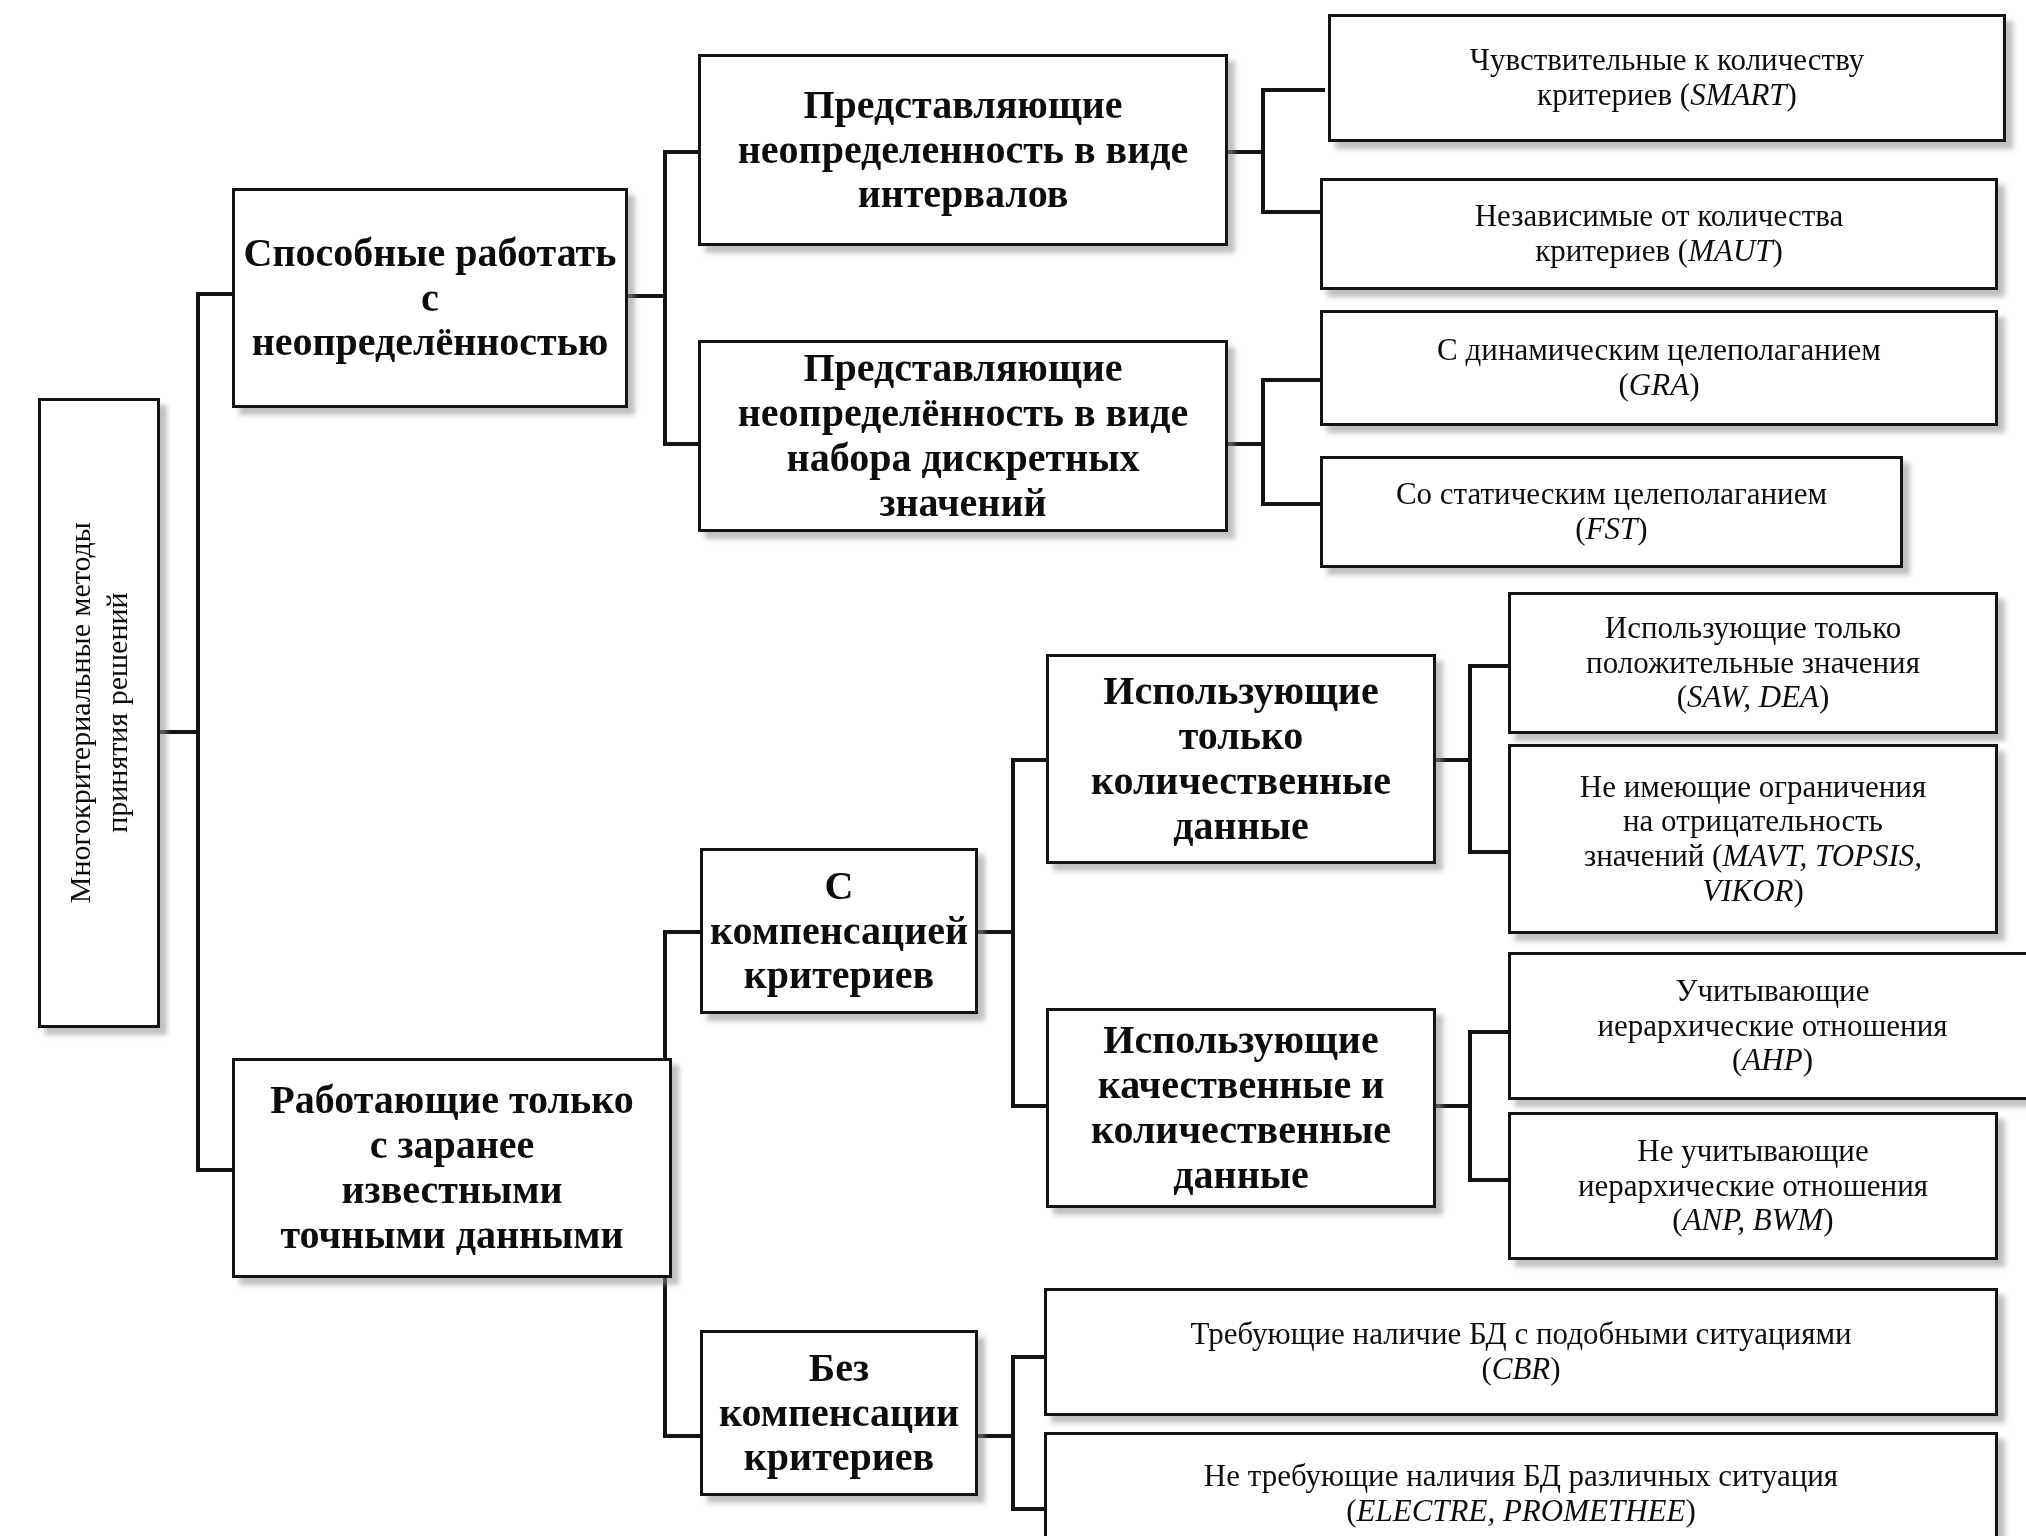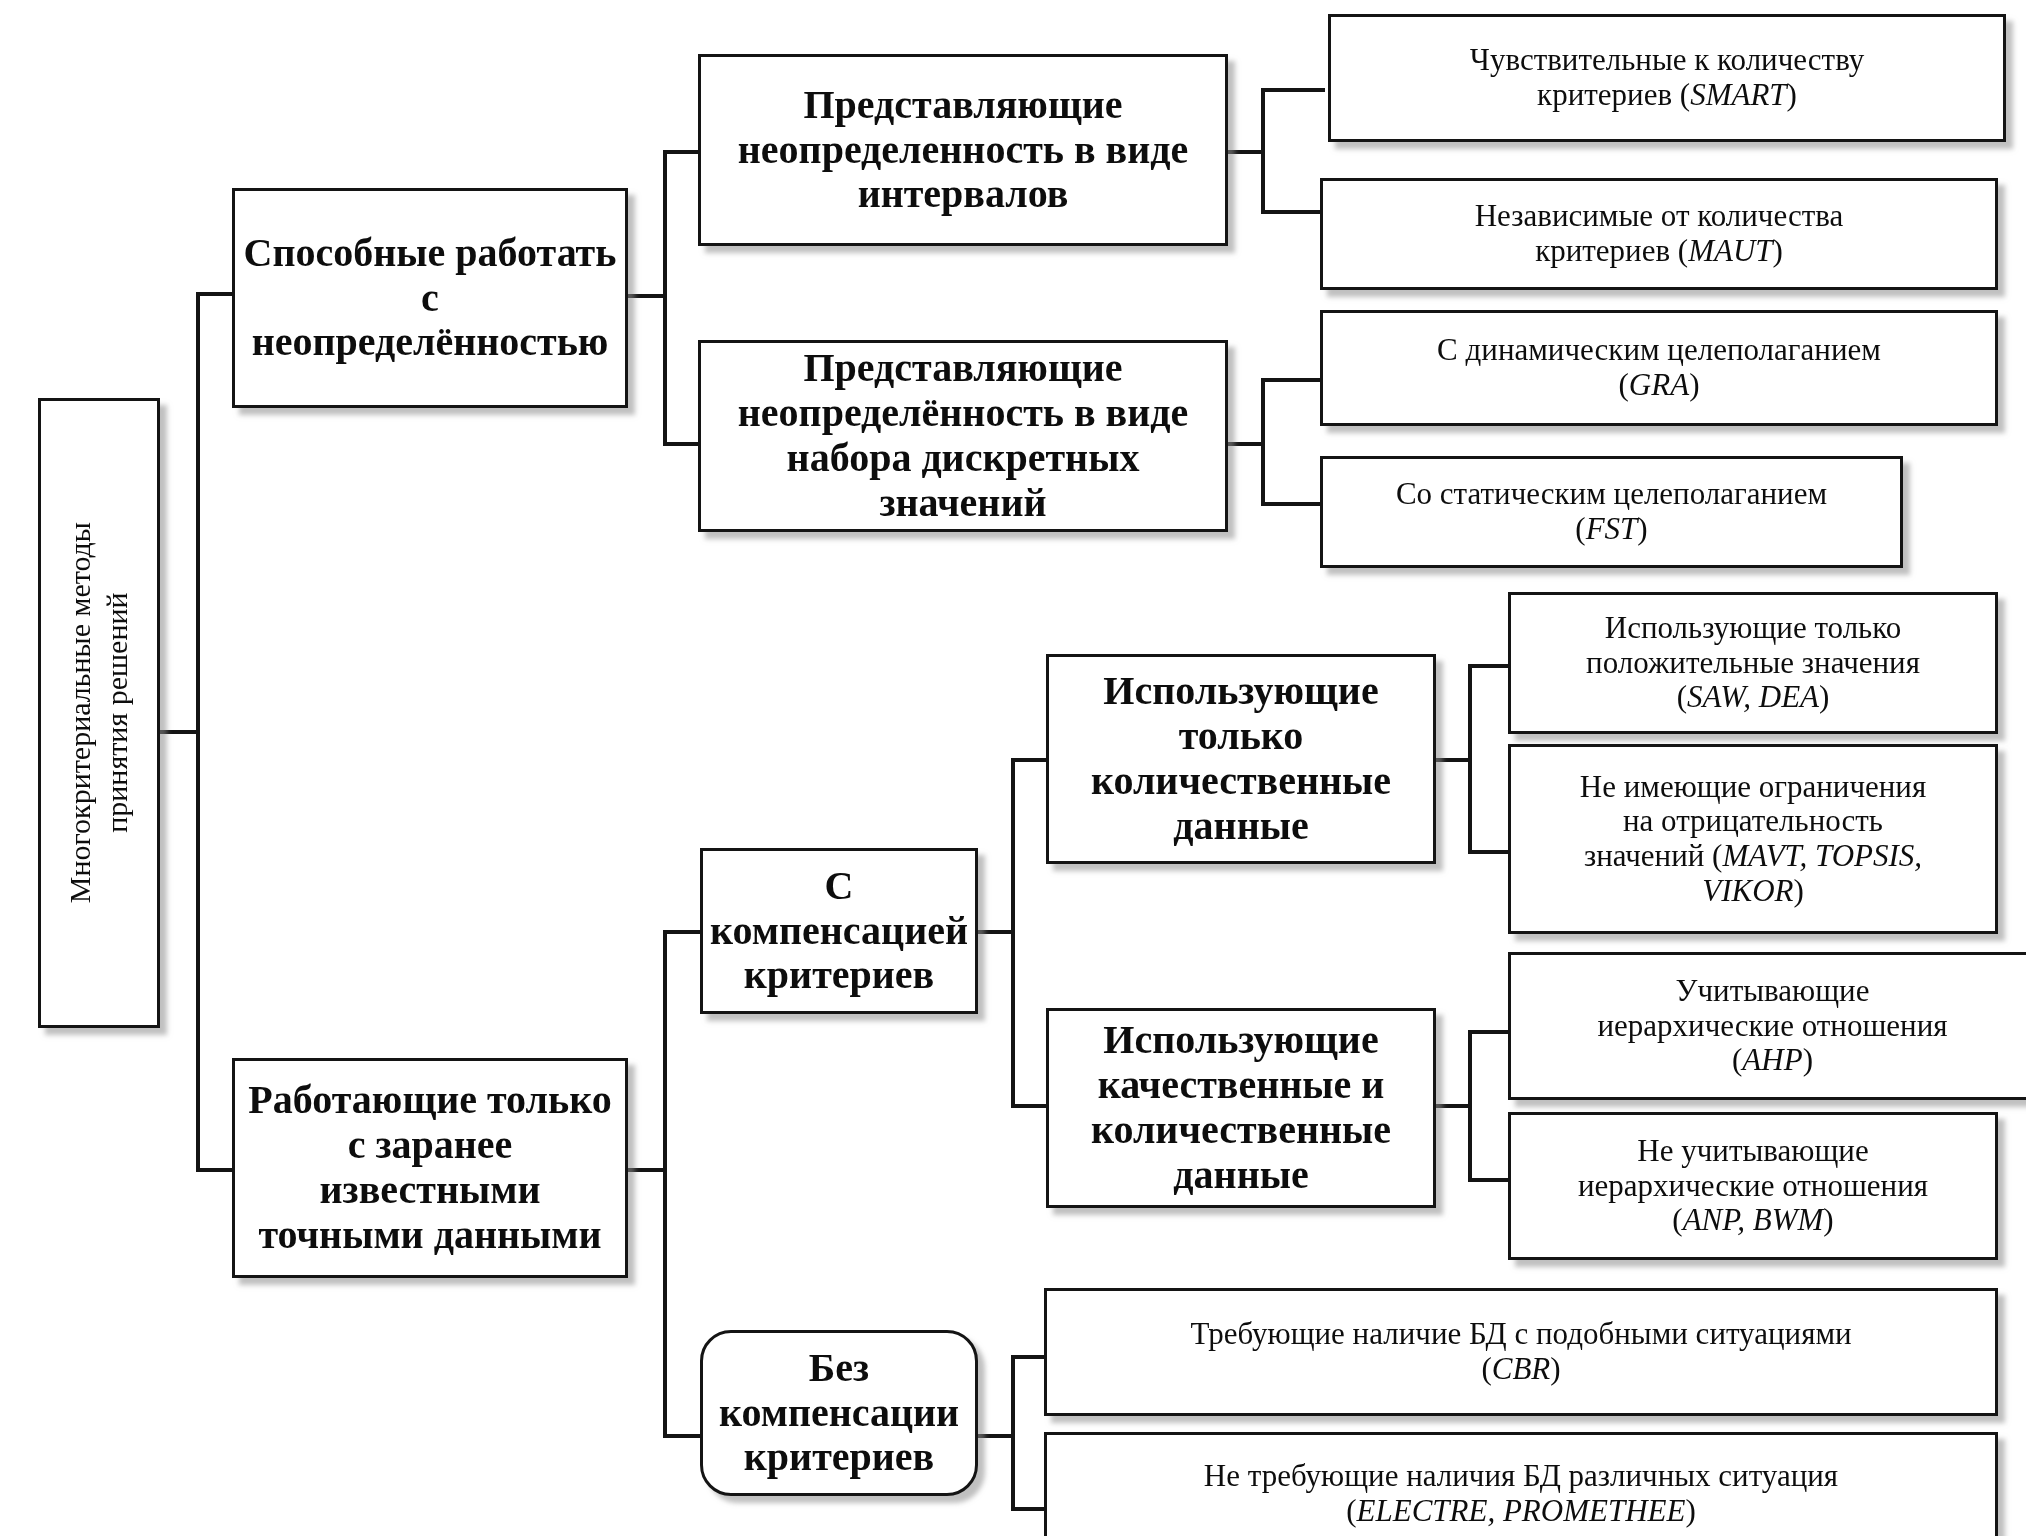--- a/index.html
+++ b/index.html
@@ -99,37 +99,37 @@
   <div class="ln lnh" style="left:1011px; top:1507px; width:38px;"></div>
 
   <div class="node node-root fs-30" style="left:38px; top:398px; width:122px; height:630px;">
     <span class="txt" id="root-label">Многокритериальные методы<br>принятия решений</span>
   </div>
 
   <div class="node fs-32" style="left:232px; top:188px; width:396px; height:220px;">
     <span class="txt" id="l1-0">Способные работать<br>с<br>неопределённостью</span>
   </div>
 
-  <div class="node fs-32" style="left:232px; top:1058px; width:396px; height:220px;">
+  <div class="node fs-32" style="left:232px; top:1058px; width:440px; height:220px;">
     <span class="txt" id="l1-1">Работающие только<br>с заранее<br>известными<br>точными данными</span>
   </div>
 
   <div class="node fs-32" style="left:698px; top:54px; width:530px; height:192px;">
     <span class="txt" id="l2-0">Представляющие<br>неопределенность в виде<br>интервалов</span>
   </div>
 
   <div class="node fs-32" style="left:698px; top:340px; width:530px; height:192px;">
     <span class="txt" id="l2-1">Представляющие<br>неопределённость в виде<br>набора дискретных<br>значений</span>
   </div>
 
   <div class="node fs-32" style="left:700px; top:848px; width:278px; height:166px;">
     <span class="txt" id="l2-2">С<br>компенсацией<br>критериев</span>
   </div>
 
-  <div class="node fs-32" style="left:700px; top:1330px; width:278px; height:166px;border-radius:31px;">
+  <div class="node fs-32" style="left:700px; top:1330px; width:278px; height:166px;">
     <span class="txt" id="l2-3">Без<br>компенсации<br>критериев</span>
   </div>
 
   <div class="node fs-32" style="left:1046px; top:654px; width:390px; height:210px;">
     <span class="txt" id="l3-0">Использующие<br>только<br>количественные<br>данные</span>
   </div>
 
   <div class="node fs-32" style="left:1046px; top:1008px; width:390px; height:200px;">
     <span class="txt" id="l3-1">Использующие<br>качественные и<br>количественные<br>данные</span>
   </div>

